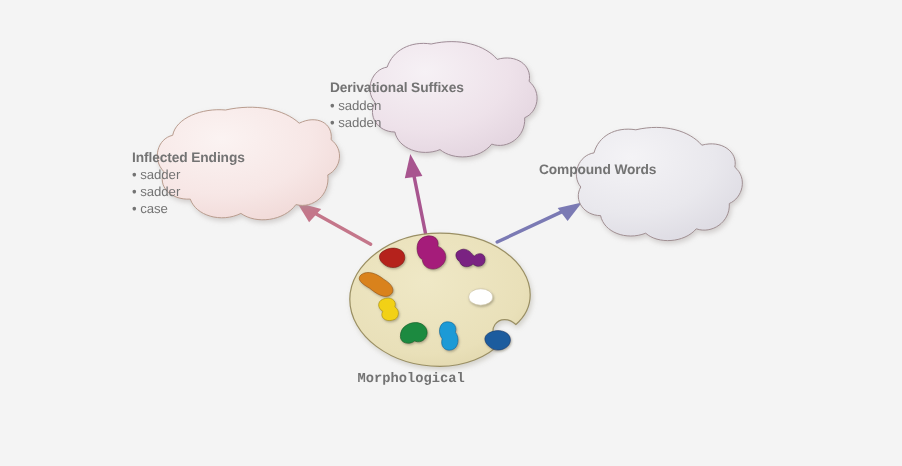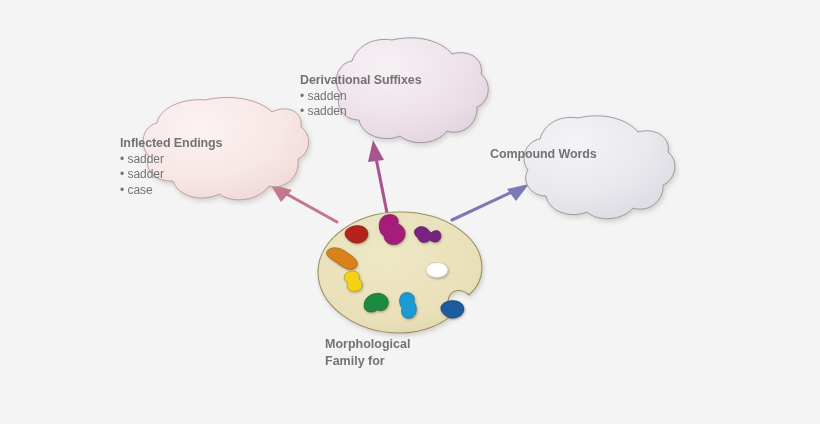--- a/index.html
+++ b/index.html
@@ -10,21 +10,21 @@
     overflow:hidden;
   }
   #stage{position:relative;width:820px;height:424px;}
   #canvas{position:absolute;left:0;top:0;width:820px;height:424px;}
   .txt{position:absolute;text-align:left;color:#737373;line-height:1.32;}
   .blob-title{font-weight:bold;font-size:12.5px;letter-spacing:-0.1px;white-space:nowrap;}
   .blob-item{font-size:12px;letter-spacing:-0.05px;white-space:nowrap;}
   #label-inflected{left:120px;top:135px;width:220px;}
   #label-derivational{left:300px;top:72px;width:230px;}
   #label-compound{left:490px;top:146px;width:220px;}
-  #label-center{left:325px;top:336px;width:170px;font-weight:bold;font-size:12.5px;line-height:1.33;}
+  #label-center{left:325px;top:336px;width:170px;font-weight:bold;font-size:12.5px;line-height:1.33;font-family:Liberation Mono, monospace;}
 </style>
 </head>
 <body>
 
 <div id="stage">
 
   <svg id="canvas" viewBox="0 0 820 424" xmlns="http://www.w3.org/2000/svg">
     <defs>
       <radialGradient id="gInflected" cx="35%" cy="28%" r="82%">
         <stop offset="0%" stop-color="#fbf3f2"></stop>
@@ -145,16 +145,15 @@
     <div class="blob-item"><span>•</span> <span>sadden</span></div>
     <div class="blob-item"><span>•</span> <span>sadden</span></div>
   </div>
 
   <div class="txt" id="label-compound">
     <div class="blob-title">Compound Words</div>
   </div>
 
   <div class="txt" id="label-center">
     <div>Morphological</div>
-    <div>Family for</div>
   </div>
 
 </div>
 
 </body></html>

